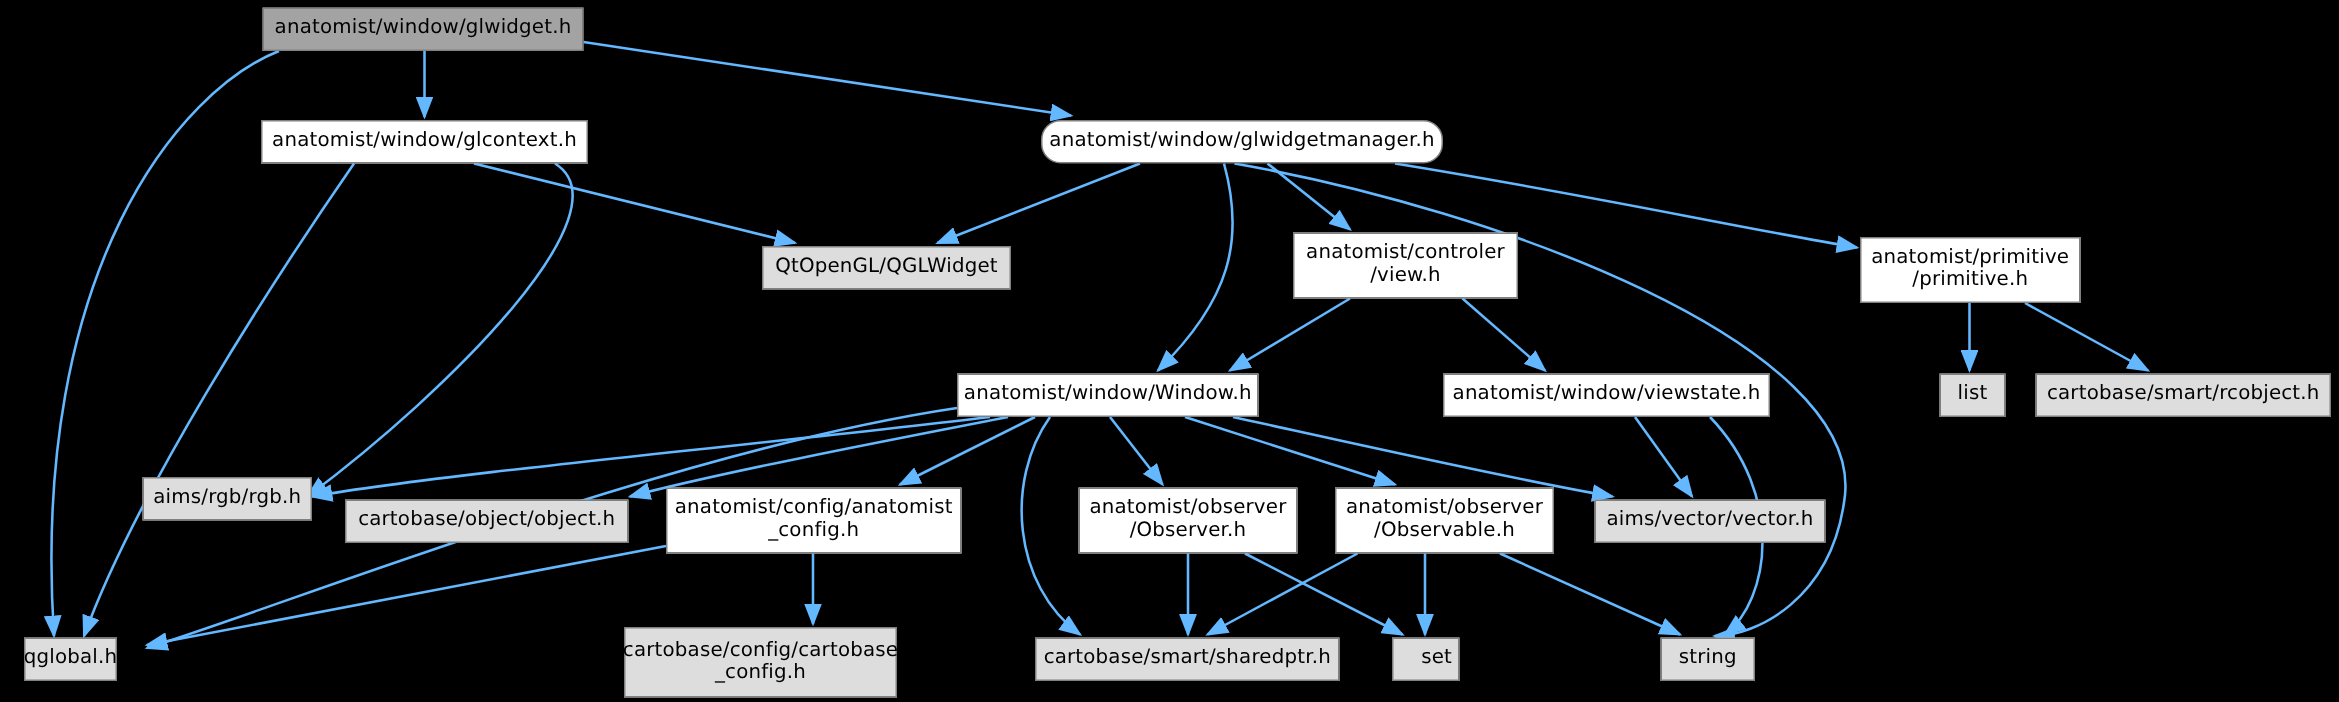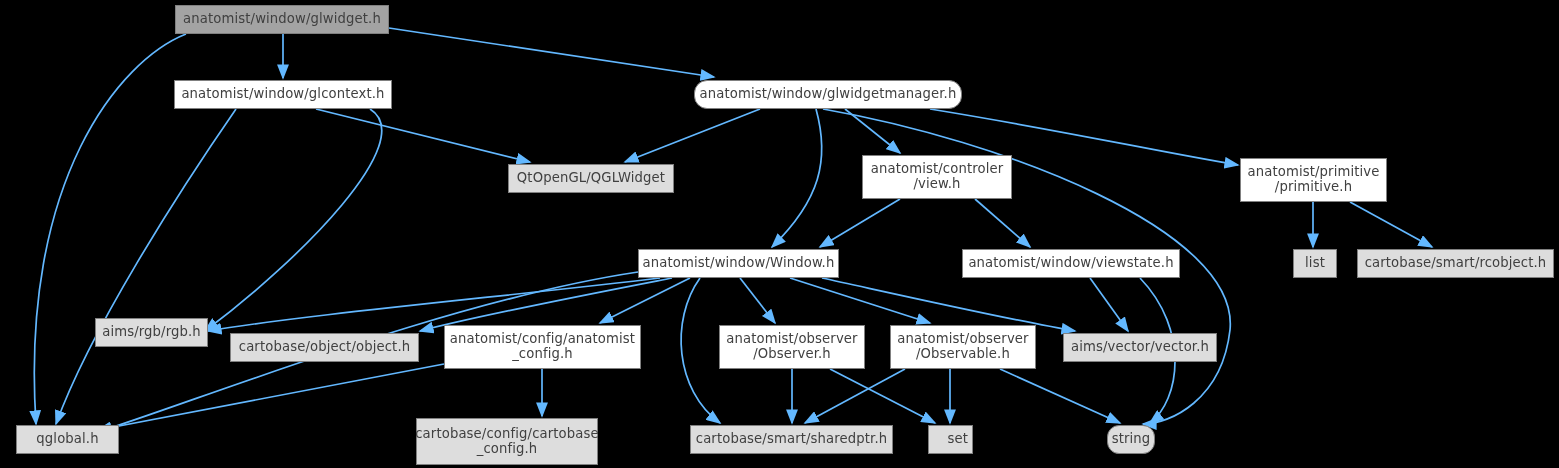--- a/index.html
+++ b/index.html
@@ -25,21 +25,21 @@
   }
   .gnode {
     position: absolute;
     box-sizing: border-box;
     display: flex;
     align-items: center;
     justify-content: center;
     text-align: center;
     line-height: 1.12;
     font-size: 13.2px;
-    color: #404040;
+    color: #000000;
     border: 1px solid #808080;
     background: #ffffff;
     white-space: pre;
     letter-spacing: 0.01em;
   }
   .gnode.external {
     background: #dddddd;
     border: 1px solid #808080;
   }
   .gnode.root {
@@ -111,20 +111,20 @@
       <div class="gnode external" style="left: 1357px; top: 249px; width: 197px; height: 29px;"><span class="label">cartobase/smart/rcobject.h</span></div>
       <div class="gnode external" style="left: 95px; top: 318px; width: 113px; height: 29px;"><span class="label">aims/rgb/rgb.h</span></div>
       <div class="gnode external" style="left: 230px; top: 333px; width: 189px; height: 29px;"><span class="label">cartobase/object/object.h</span></div>
       <div class="gnode" style="left: 444px; top: 325px; width: 197px; height: 44px;"><span class="label">anatomist/config/anatomist
 _config.h</span></div>
       <div class="gnode" style="left: 719px; top: 325px; width: 146px; height: 44px;"><span class="label">anatomist/observer
 /Observer.h</span></div>
       <div class="gnode" style="left: 890px; top: 325px; width: 146px; height: 44px;"><span class="label">anatomist/observer
 /Observable.h</span></div>
       <div class="gnode external" style="left: 1063px; top: 333px; width: 154px; height: 29px;"><span class="label">aims/vector/vector.h</span></div>
-      <div class="gnode external" style="left: 16px; top: 425px; width: 103px; height: 29px;"><span class="label">qglobal.h</span></div>
+      <div class="gnode external" style="left: 16px; top: 425px; width: 62px; height: 29px;"><span class="label">qglobal.h</span></div>
       <div class="gnode external" style="left: 416px; top: 418px; width: 182px; height: 47px;"><span class="label">cartobase/config/cartobase
 _config.h</span></div>
       <div class="gnode external" style="left: 690px; top: 425px; width: 203px; height: 29px;"><span class="label">cartobase/smart/sharedptr.h</span></div>
       <div class="gnode external" style="left: 928px; top: 425px; width: 45px; height: 29px; justify-content: flex-end;"><span class="label">set</span></div>
-      <div class="gnode external" style="left: 1107px; top: 425px; width: 48px; height: 29px; border-radius: 12px;"><span class="label">string</span></div>
+      <div class="gnode external" style="left: 1107px; top: 425px; width: 63px; height: 29px;"><span class="label">string</span></div>
     </div>
 </div>
 
 </body></html>

